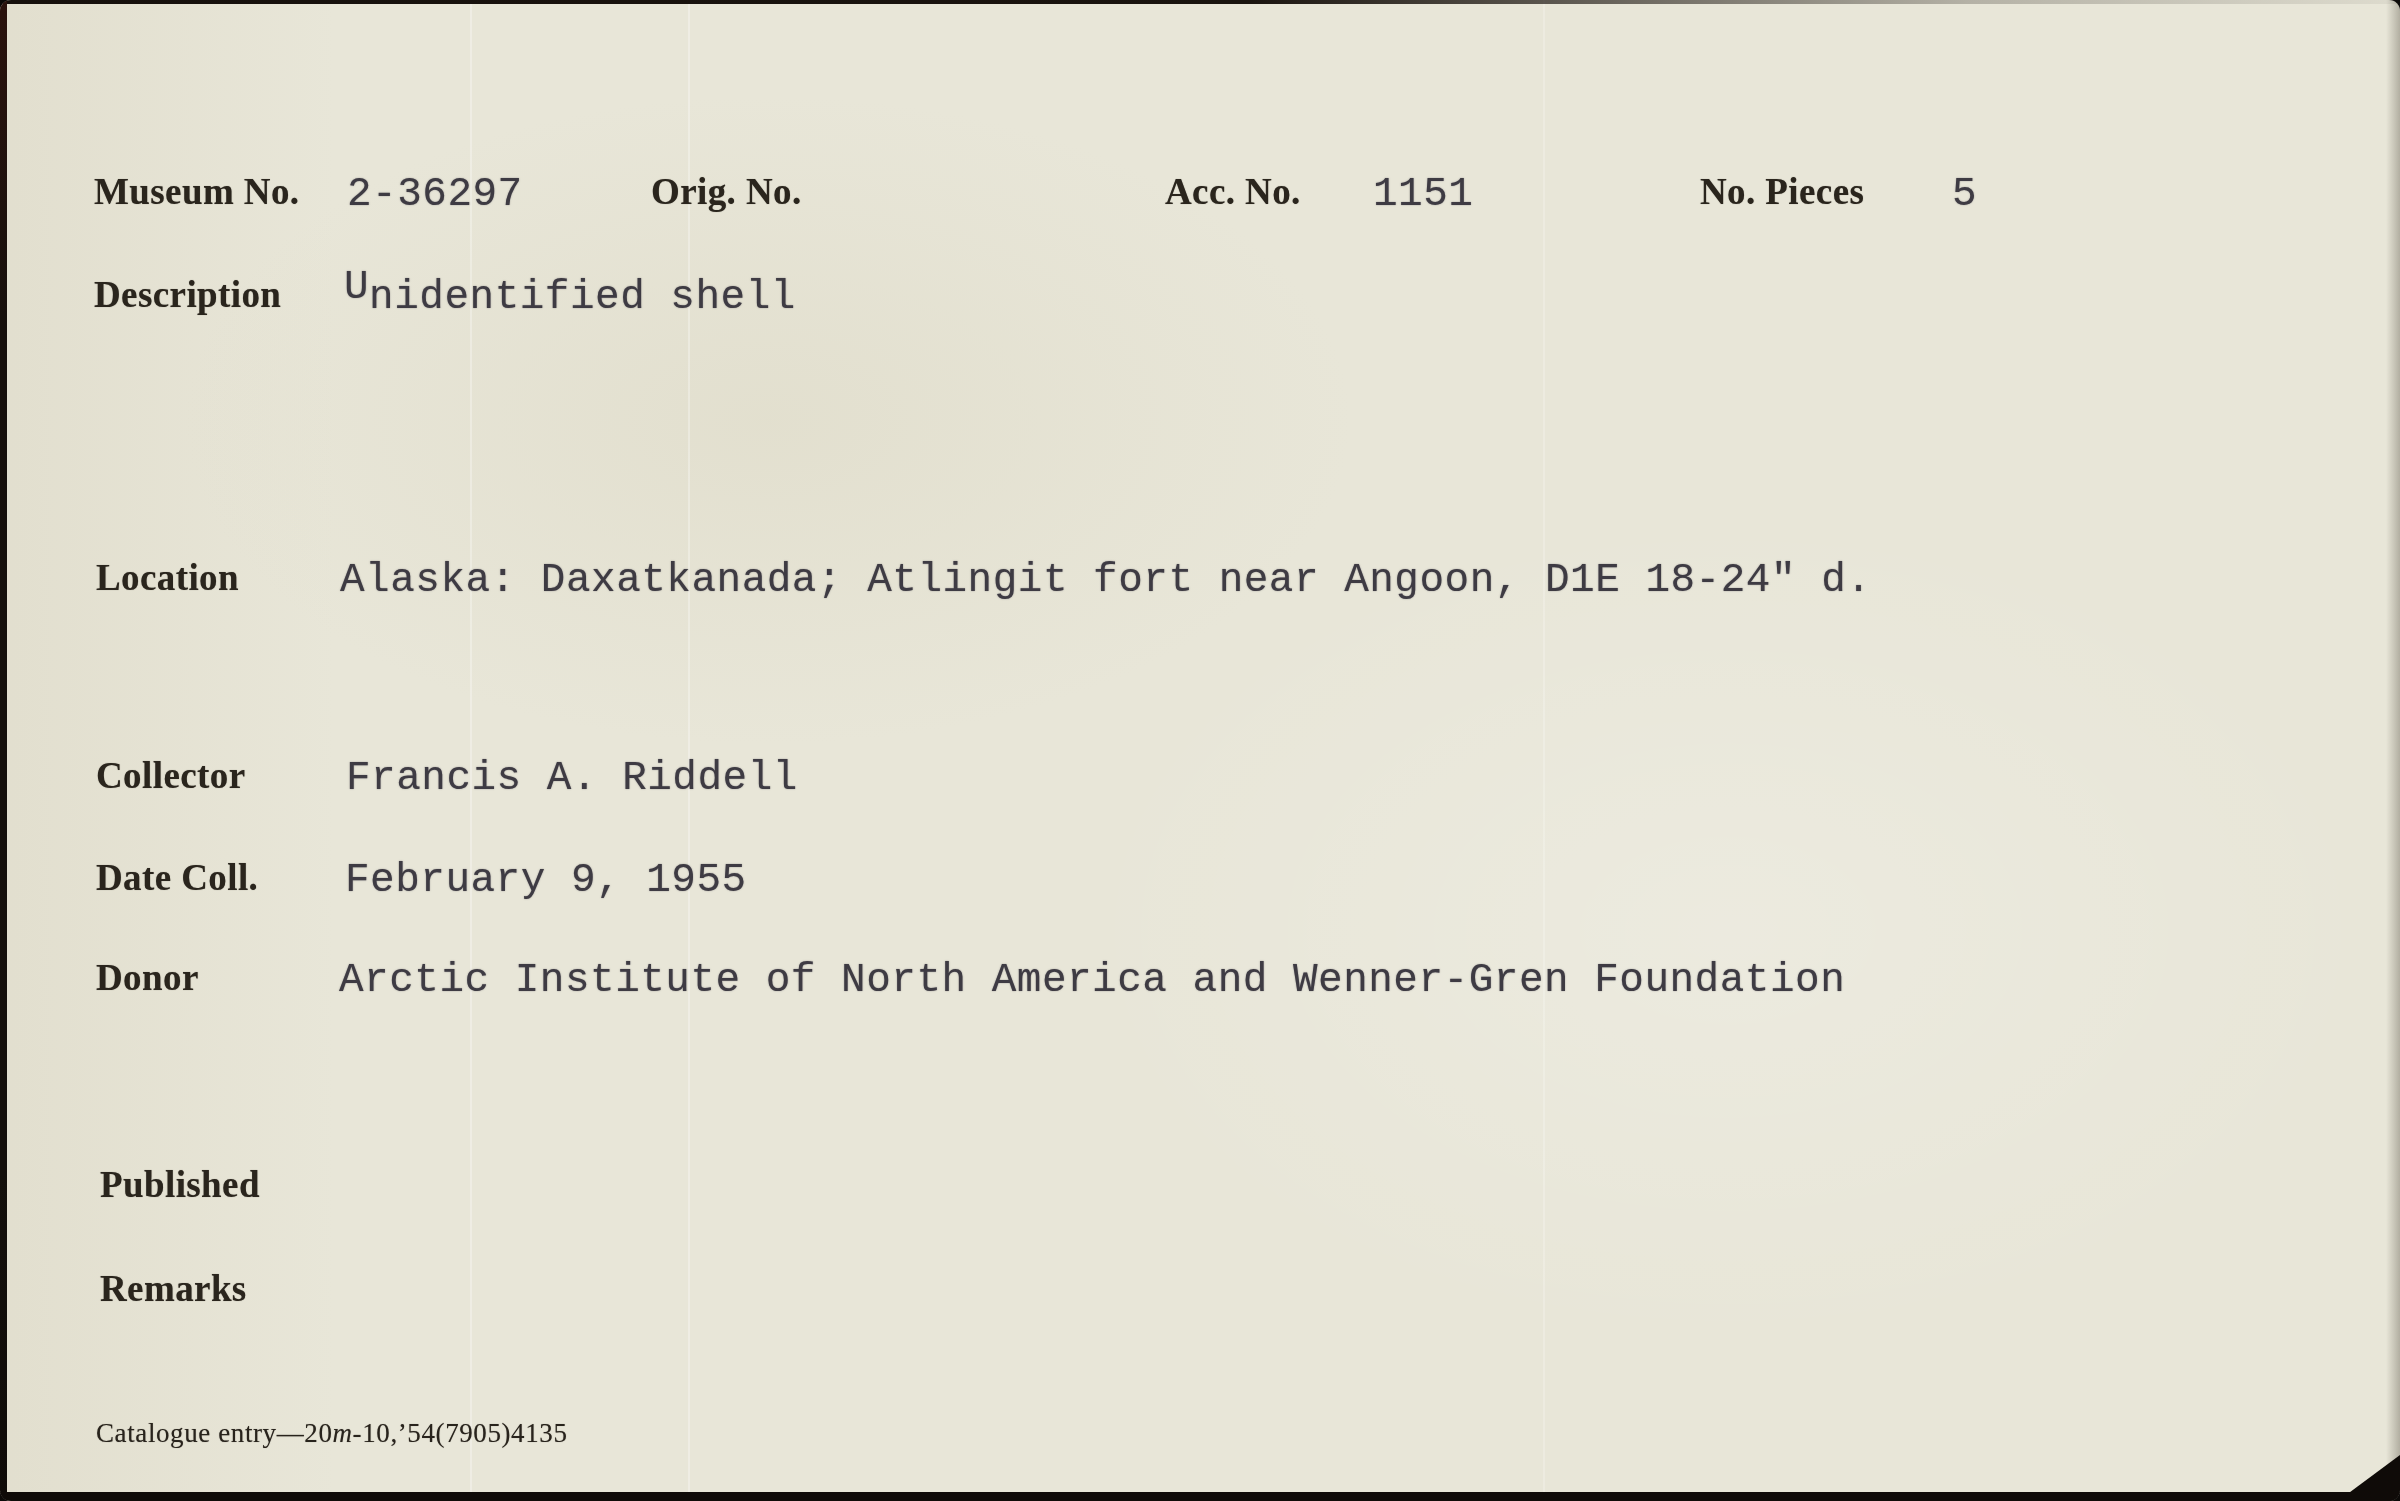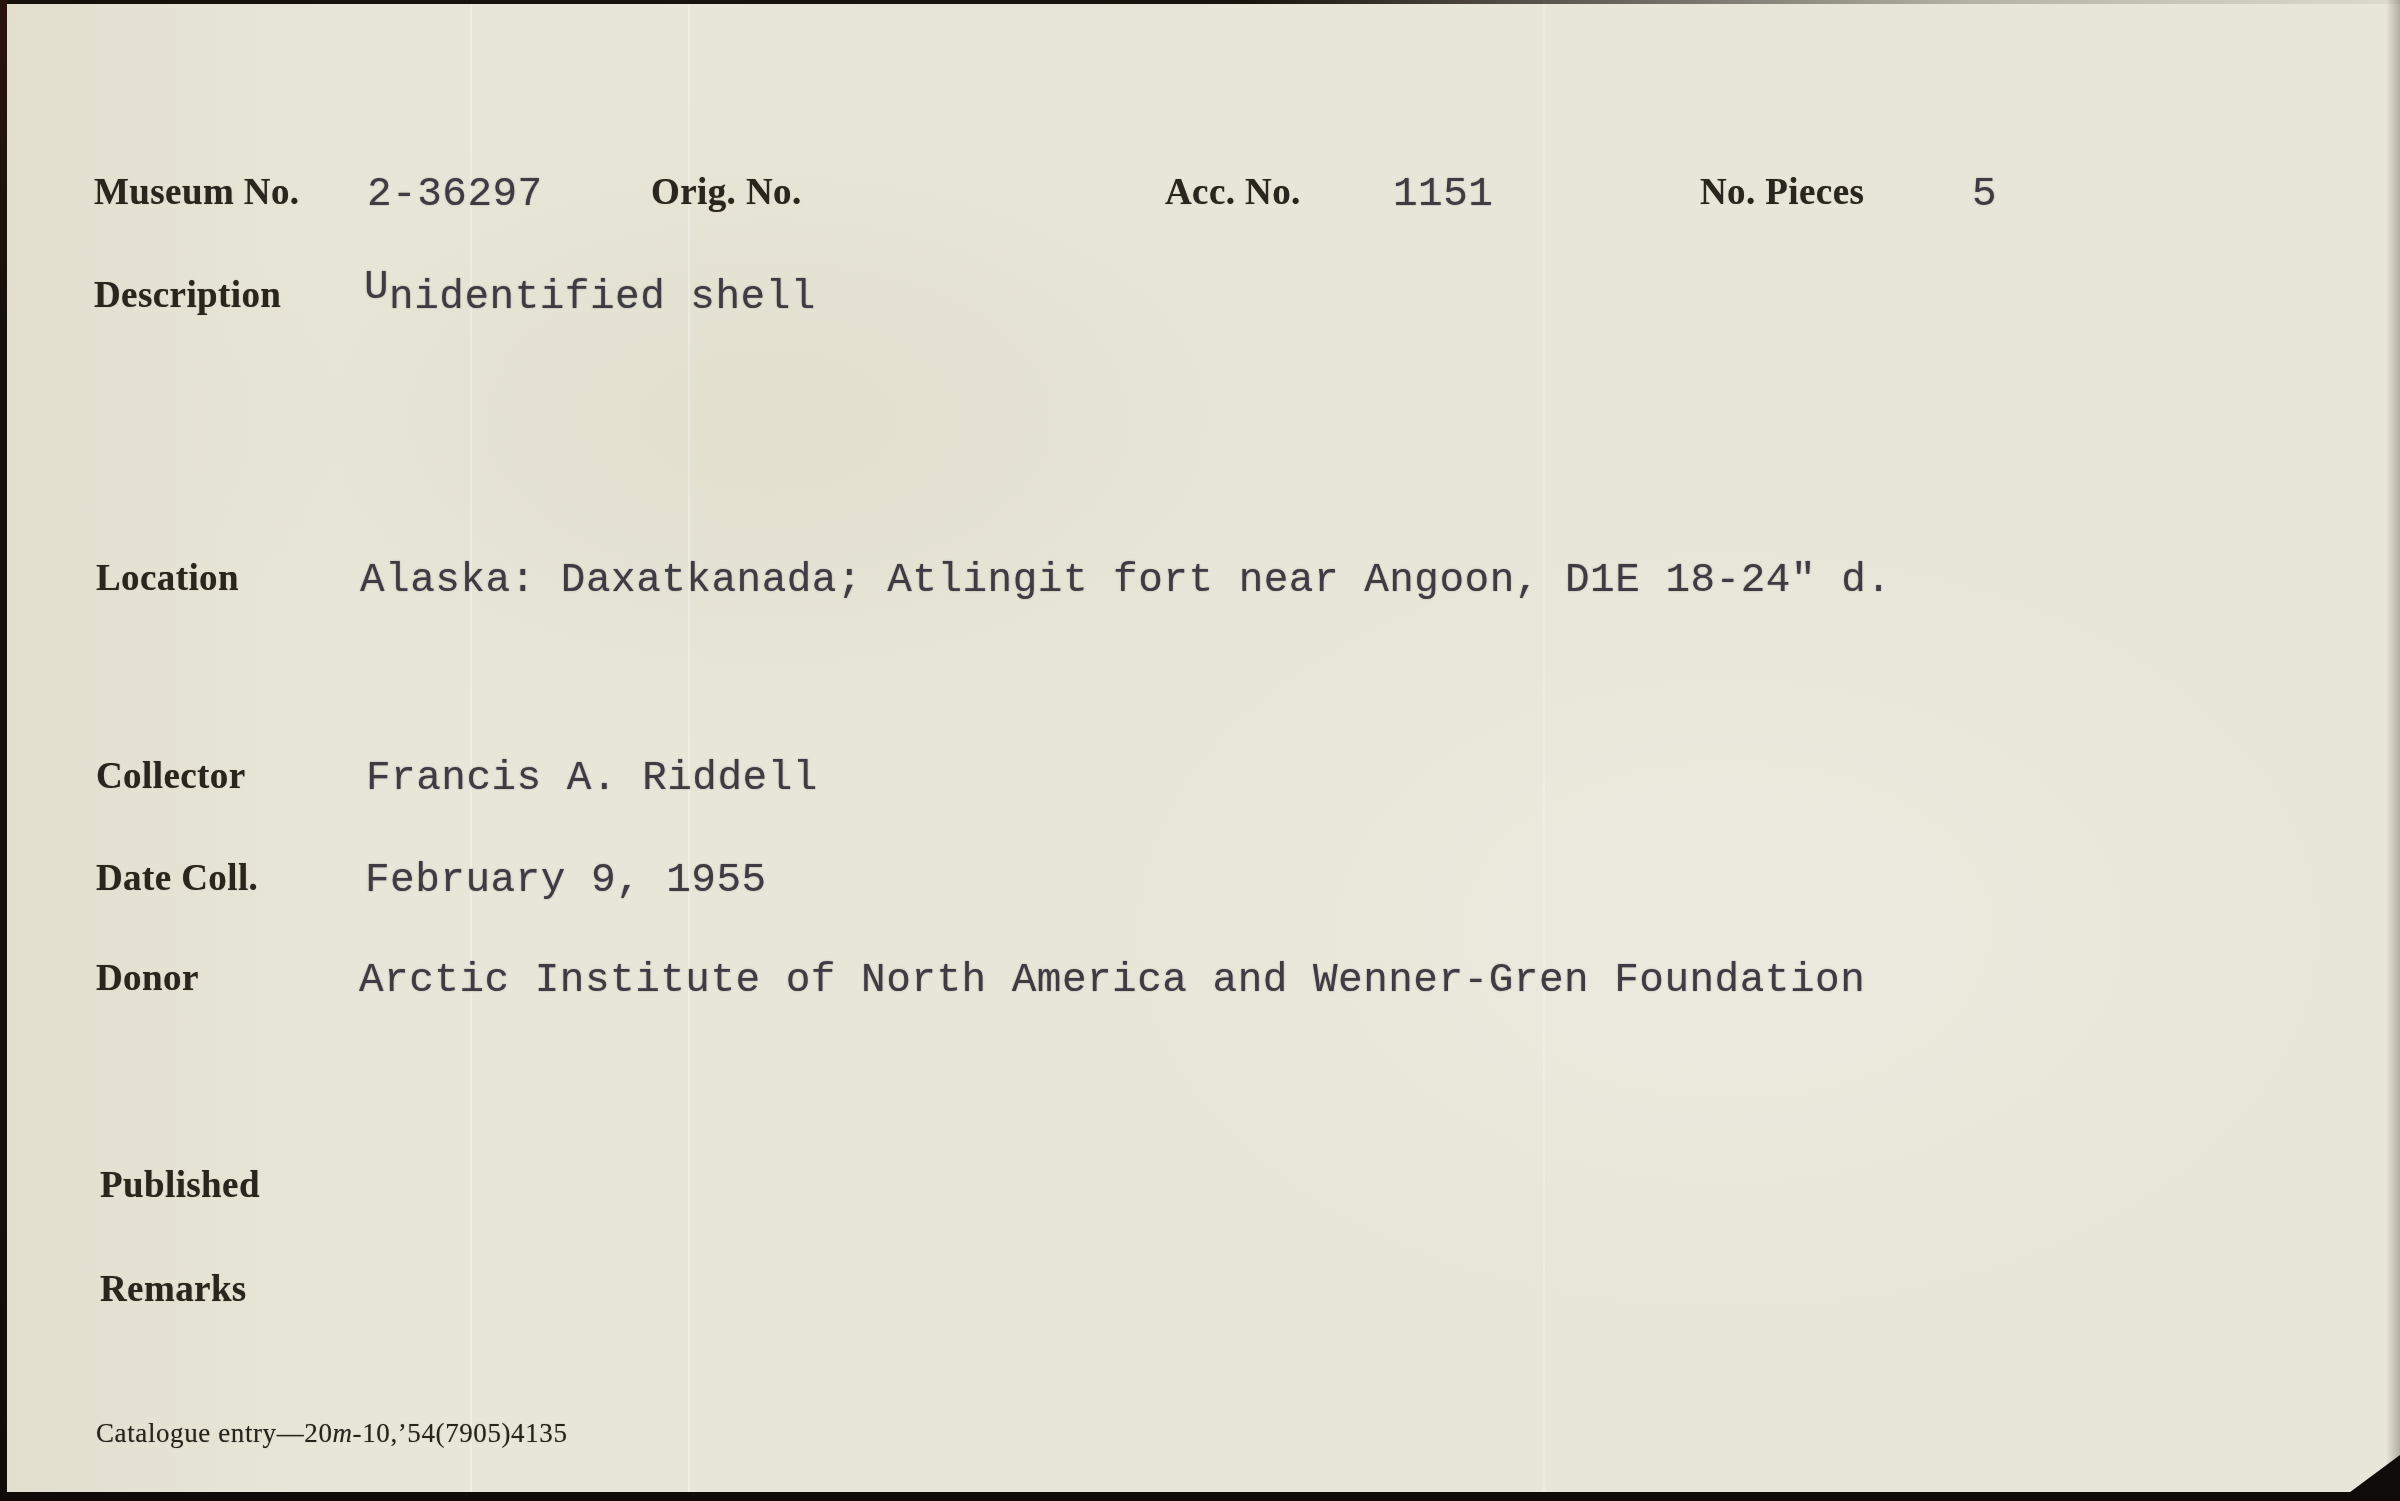--- a/index.html
+++ b/index.html
@@ -6,20 +6,21 @@
   .scan{
     position:relative;
     width:2400px;height:1501px;
     overflow:hidden;
     background:
       radial-gradient(ellipse 900px 500px at 32% 28%, rgba(213,208,185,0.30), transparent 65%),
       radial-gradient(ellipse 1100px 700px at 72% 62%, rgba(255,255,255,0.18), transparent 60%),
       linear-gradient(90deg, rgba(210,204,182,0.28), rgba(210,204,182,0) 14%),
       #e8e6d8;
     font-family:"Liberation Serif","DejaVu Serif",serif;
+    border-radius:11px;
   }
   
   .edge-left{position:absolute;left:0;top:0;width:7px;height:100%;
     background:linear-gradient(to bottom,#2b130d,#16100c 22%,#14100c 78%,#0f0b08);}
   .edge-top{position:absolute;left:0;top:0;height:4px;width:100%;
     background:linear-gradient(to right,#16100c 0%,#1a140f 52%,rgba(26,20,15,0.25) 82%,rgba(26,20,15,0.05) 100%);}
   .edge-bottom{position:absolute;left:0;bottom:0;height:9px;width:100%;background:#0f0b08;}
   .edge-right{position:absolute;right:0;top:0;width:14px;height:100%;
     background:linear-gradient(to left,rgba(52,46,34,0.30),rgba(52,46,34,0));}
   .corner-wedge{position:absolute;right:0;bottom:0;width:62px;height:46px;background:#0f0b08;
@@ -36,21 +37,20 @@
     text-shadow:0 0 1px rgba(42,37,29,0.45);
     white-space:pre;
   }
   .val{
     position:absolute;top:0;
     font-family:"Liberation Mono","DejaVu Sans Mono",monospace;
     font-size:41px;line-height:1.1;
     color:#3e3b43;letter-spacing:0.5px;
     text-shadow:0 0 1.5px rgba(62,59,70,0.55);
     white-space:pre;
-    margin-left:20px;
   }
   .cap-raised{position:relative;top:-10px;}
   .footer-line{
     position:absolute;left:96px;top:1418px;
     font-family:"Liberation Serif","DejaVu Serif",serif;
     font-weight:400;font-size:27px;color:#28231c;
     letter-spacing:0.6px;text-shadow:0 0 1px rgba(40,35,28,0.4);
     white-space:pre;
   }
   .footer-line .it{font-style:italic;}

